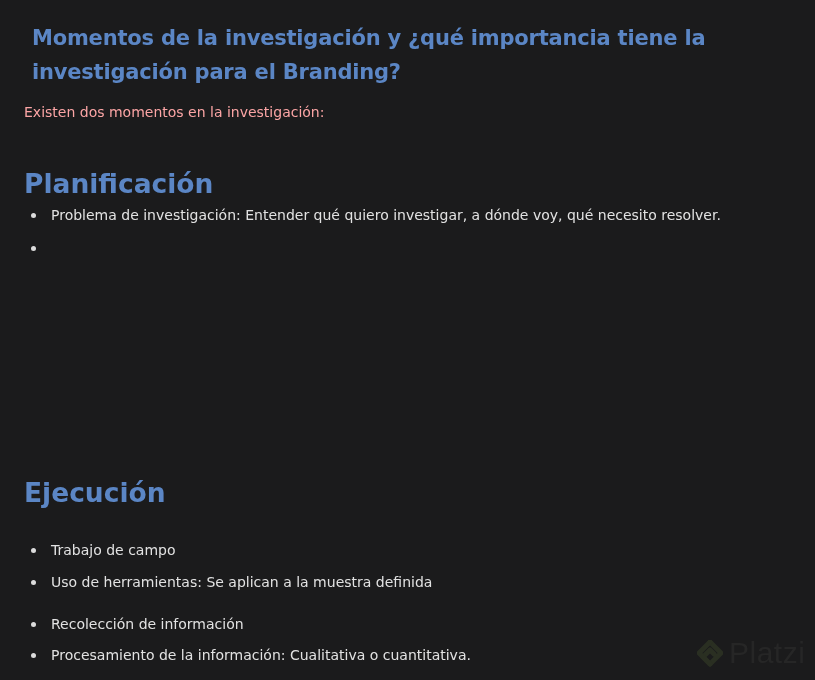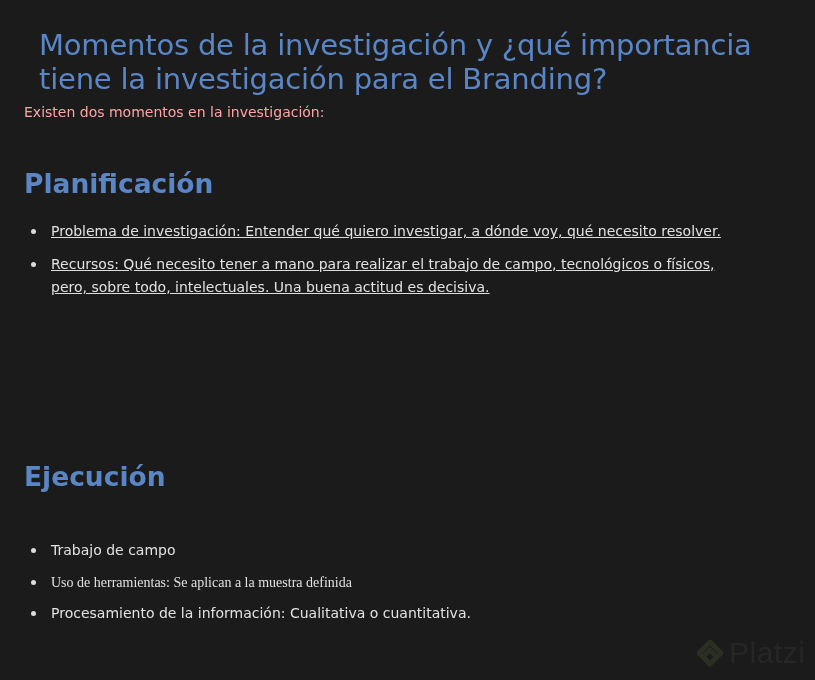--- a/index.html
+++ b/index.html
@@ -15,28 +15,28 @@
     font-family: "DejaVu Sans", "Liberation Sans", sans-serif;
     color: #dedede;
   }
   .page {
     position: absolute;
     left: 24px;
     top: 0;
     width: 780px;
   }
   h1.title {
-    margin: 15px;
+    margin: 8px;
     position: absolute;
     top: 13px;
     left: 0;
     width: 720px;
-    font-size: 29px;
+    font-size: 21px;
     line-height: 34px;
-    font-weight: normal;
+    font-weight: bold;
     color: #5b86c5;
     letter-spacing: -0.2px;
   }
   .intro {
     position: absolute;
     top: 102px;
     left: 0;
     font-size: 14px;
     line-height: 20px;
     color: #fca5a5;
@@ -103,41 +103,44 @@
 <body>
 
 <div class="page">
 
   <h1 class="title">Momentos de la investigación y ¿qué importancia tiene la investigación para el Branding?</h1>
 
   <p class="intro">Existen dos momentos en la investigación:</p>
 
   <h2 class="section" style="top:167px;">Planificación</h2>
 
-  <ul class="list" style="top:220px;text-decoration:underline;">
+  <ul class="list" style="top:204px;">
     <li>
       <span class="bullet"></span>
       <span>Problema de investigación: Entender qué quiero investigar, a dónde voy, qué necesito resolver.</span>
     </li>
     <li style="padding-right:20px;">
       <span class="bullet"></span>
-      <span>Recursos: Qué necesito tener a mano para realizar el trabajo de campo, tecnológicos o físicos, pero, sobre todo, intelectuales. Una buena actitud es decisiva.</span>
     </li>
   </ul>
 
-  <h2 class="section" style="top:460px;">Ejecución</h2>
+  <h2 class="section" style="top:476px;">Ejecución</h2>
 
   <ul class="list" style="top:503px;">
     <li style="margin-bottom:8.5px;margin-top:36px;">
       <span class="bullet"></span>
       <span>Trabajo de campo</span>
     </li>
-    <li style="margin-bottom:8px;font-family:Liberation Serif, serif;">
+    <li style="margin-bottom:19px;">
       <span class="bullet"></span>
       <span>Uso de herramientas: Se aplican a la muestra definida</span>
+    </li>
+    <li style="margin-bottom:8.5px;">
+      <span class="bullet"></span>
+      <span>Recolección de información</span>
     </li>
     <li style="margin-bottom:8.5px;">
       <span class="bullet"></span>
       <span>Procesamiento de la información: Cualitativa o cuantitativa.</span>
     </li>
   </ul>
 </div>
 
 <div class="watermark">
   <span class="logo">

